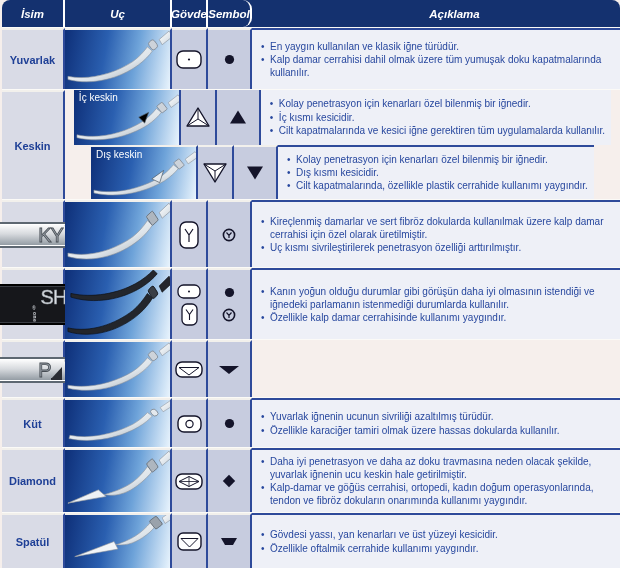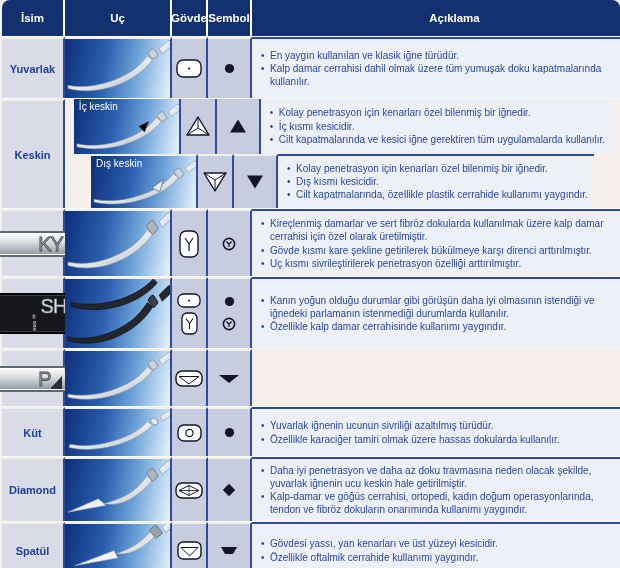--- a/index.html
+++ b/index.html
@@ -1,23 +1,23 @@
 <!DOCTYPE html>
 <html><head>
 <meta charset="utf-8">
 <style>
   * { box-sizing: border-box; margin: 0; padding: 0; }
   html,body { width: 620px; height: 568px; background:#f6efec; font-family:"Liberation Sans",sans-serif; }
   .needle-table { width:618px; height:568px; margin-left:2px; display:flex; flex-direction:column; }
 
   
-  .thead { display:flex; height:36px; background:#14316f; border-radius:8px 8px 0 0; overflow:hidden; flex:0 0 auto; }
+  .thead { display:flex; height:27px; background:#14316f; border-radius:8px 8px 0 0; overflow:hidden; flex:0 0 auto;font-style:italic; }
   .hcell { color:#ffffff; font-weight:bold; font-size:11.5px; display:flex; align-items:center; justify-content:center; border-right:2px solid #ffffff; }
   .hcell:last-child { border-right:none; }
-  .w-name{width:63px;} .w-img{width:107px;} .w-govde{width:36px;} .w-sembol{width:44px;} .w-desc{flex:1;padding-left:37px;}
+  .w-name{width:63px;} .w-img{width:107px;} .w-govde{width:36px;} .w-sembol{width:44px;border-radius:9px;} .w-desc{flex:1;padding-left:37px;}
 
   
   .trow { display:flex; border-top:1px solid #fbfaf7; flex:0 0 auto; }
   .cell { border-right:2px solid #2e4a9a; }
   .cell-name { width:63px; background:#d9dbe6; color:#1e3f96; font-weight:bold; font-size:11px;
                display:flex; align-items:center; justify-content:center; text-align:center;
                border-top:2px solid #f2f0ec; padding:2px; }
   .cell-img  { width:107px; position:relative; overflow:hidden; border-top:2px solid #f2f0ec;
                background:linear-gradient(100deg,#0e2f78 0%,#2a5fb0 38%,#6ea3d9 66%,#e9f4fd 100%); }
   .cell-govde{ width:36px; background:#c7ccdf; display:flex; flex-direction:column; gap:4px;
@@ -193,21 +193,20 @@
     </div>
     <div class="cell cell-sembol">
       <svg class="ic" width="14" height="14" viewBox="0 0 14 14">
         <circle cx="7" cy="7" r="5.6" fill="none" stroke="#14142a" stroke-width="1.6"></circle>
         <path d="M4.5 4.5 L7 7.3 M9.5 4.5 L7 7.3 M7 7.3 L7 10" stroke="#14142a" stroke-width="1.2" fill="none"></path>
       </svg>
     </div>
     <div class="cell cell-desc">
       <ul>
         <li>Kireçlenmiş damarlar ve sert fibröz dokularda kullanılmak üzere kalp damar cerrahisi için özel olarak üretilmiştir.</li>
-        <li>Gövde kısmı kare şekline getirilerek bükülmeye karşı direnci arttırılmıştır.</li>
         <li>Uç kısmı sivrileştirilerek penetrasyon özelliği arttırılmıştır.</li>
       </ul>
     </div>
   </div>
 
   <div class="trow" style="height:72px">
     <div class="cell cell-name">
       <span class="logo dark">
         <span class="logo-text">SH</span>
         <span class="logo-side">

